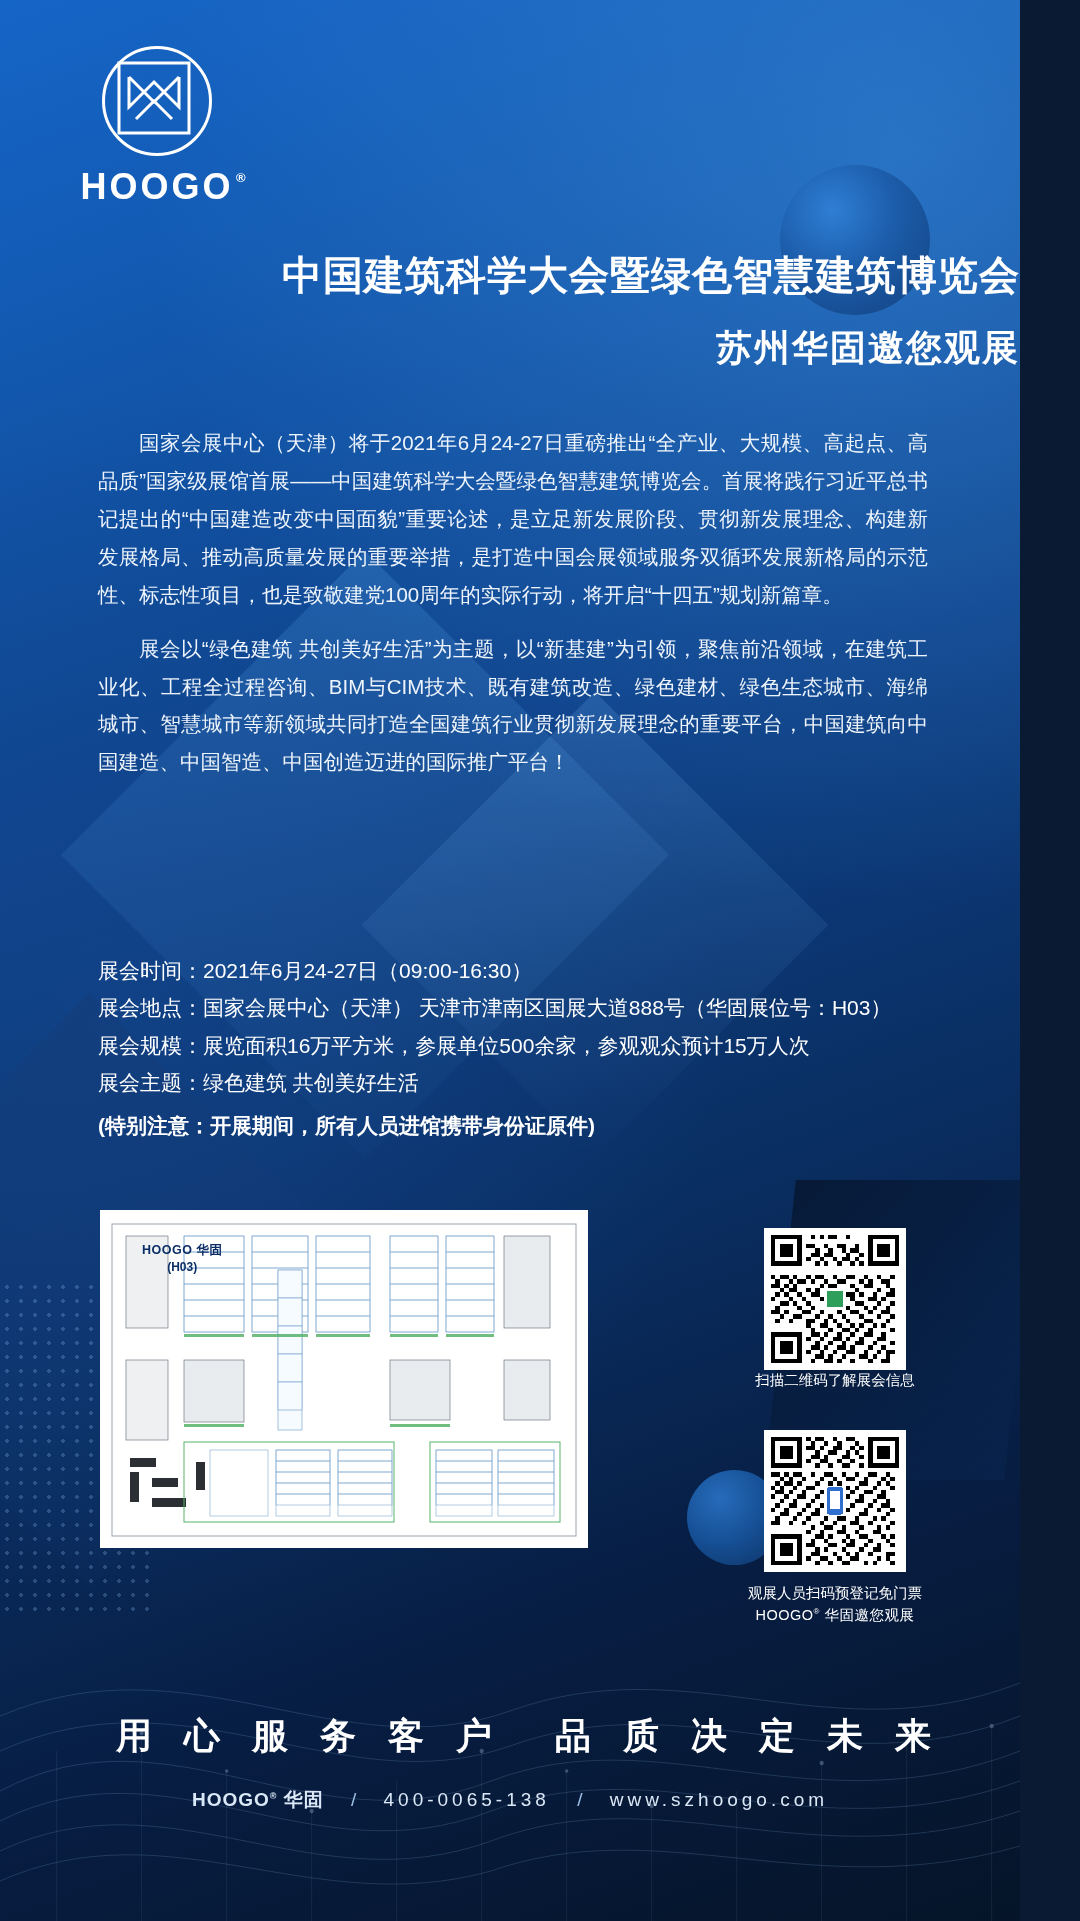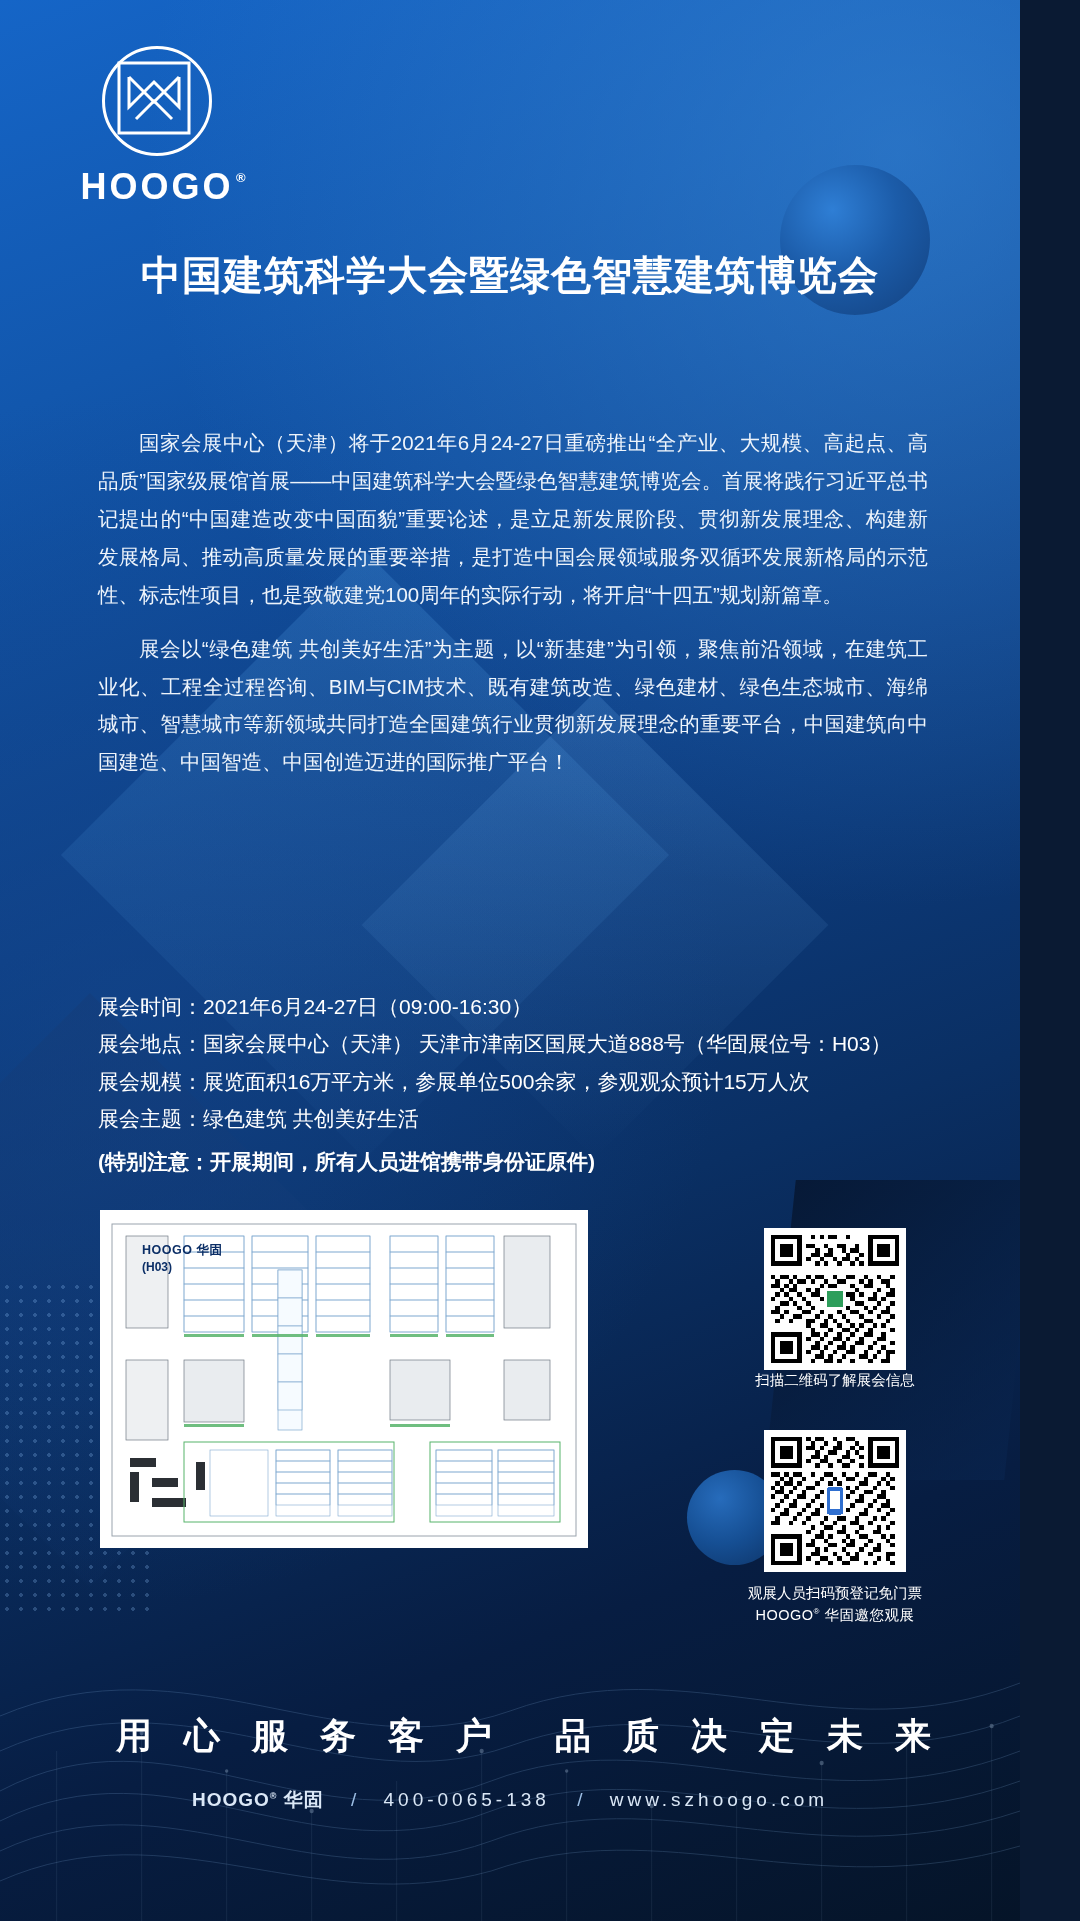--- a/index.html
+++ b/index.html
@@ -106,21 +106,21 @@
     font-size: 13px;
     position: absolute;
     top: 4px;
     right: -15px;
   }
 
   
   .title-wrap {
     position: absolute;
     left: 0; right: 0; top: 248px;
-    text-align: center;
+    text-align: right;
     z-index: 5;
   }
   .title-main {
     font-size: 40px;
     font-weight: bold;
     color: #ffffff;
     letter-spacing: 1px;
     line-height: 1.35;
   }
   .title-sub {
@@ -144,21 +144,20 @@
     text-align: justify;
     text-indent: 2em;
     margin: 16px 0 14px 0;
   }
 
   
   .info-wrap {
     position: absolute;
     left: 98px; right: 92px; top: 952px;
     z-index: 5;
-    margin-top: 36px;
   }
   .info-line {
     color: #ffffff;
     font-size: 21px;
     line-height: 1.78;
     white-space: nowrap;
   }
   .info-line .bold { font-weight: normal; }
   .info-note {
     margin-top: 10px;
@@ -173,20 +172,21 @@
     left: 100px; top: 1210px;
     width: 488px; height: 338px;
     background: #ffffff;
     z-index: 5;
     overflow: hidden;
   }
   .plan-inner { position:absolute; left:0; top:0; width:100%; height:100%; }
   .plan-badge {
     position: absolute;
     left: 42px; top: 32px;
+    text-align: center;
     z-index: 3;
     font-size: 11px;
     color: #0b2e66;
     font-weight: bold;
     line-height: 1.35;
   }
   .plan-badge .bn { font-size: 12.5px; letter-spacing: .5px; }
   .plan-badge .bh { font-size: 12px; }
 
   
@@ -302,20 +302,21 @@
         <path d="M31 70 L49 52 L67 70" fill="none" stroke="#ffffff" stroke-width="3"></path>
       </svg>
     </div>
     <div class="logo-text">
       <span>HOOGO</span><sup>®</sup>
     </div>
   </div>
 
   <div class="title-wrap">
     <div class="title-main">中国建筑科学大会暨绿色智慧建筑博览会</div>
+    <div class="title-sub">苏州华固邀您观展</div>
   </div>
 
   <div class="body-wrap">
     <p class="para">国家会展中心（天津）将于2021年6月24-27日重磅推出“全产业、大规模、高起点、高品质”国家级展馆首展——中国建筑科学大会暨绿色智慧建筑博览会。首展将践行习近平总书记提出的“中国建造改变中国面貌”重要论述，是立足新发展阶段、贯彻新发展理念、构建新发展格局、推动高质量发展的重要举措，是打造中国会展领域服务双循环发展新格局的示范性、标志性项目，也是致敬建党100周年的实际行动，将开启“十四五”规划新篇章。</p>
     <p class="para">展会以“绿色建筑 共创美好生活”为主题，以“新基建”为引领，聚焦前沿领域，在建筑工业化、工程全过程咨询、BIM与CIM技术、既有建筑改造、绿色建材、绿色生态城市、海绵城市、智慧城市等新领域共同打造全国建筑行业贯彻新发展理念的重要平台，中国建筑向中国建造、中国智造、中国创造迈进的国际推广平台！</p>
   </div>
 
   <div class="info-wrap">
     <div class="info-line">
       <span>展会时间：</span><span>2021年6月24-27日（09:00-16:30）</span>

